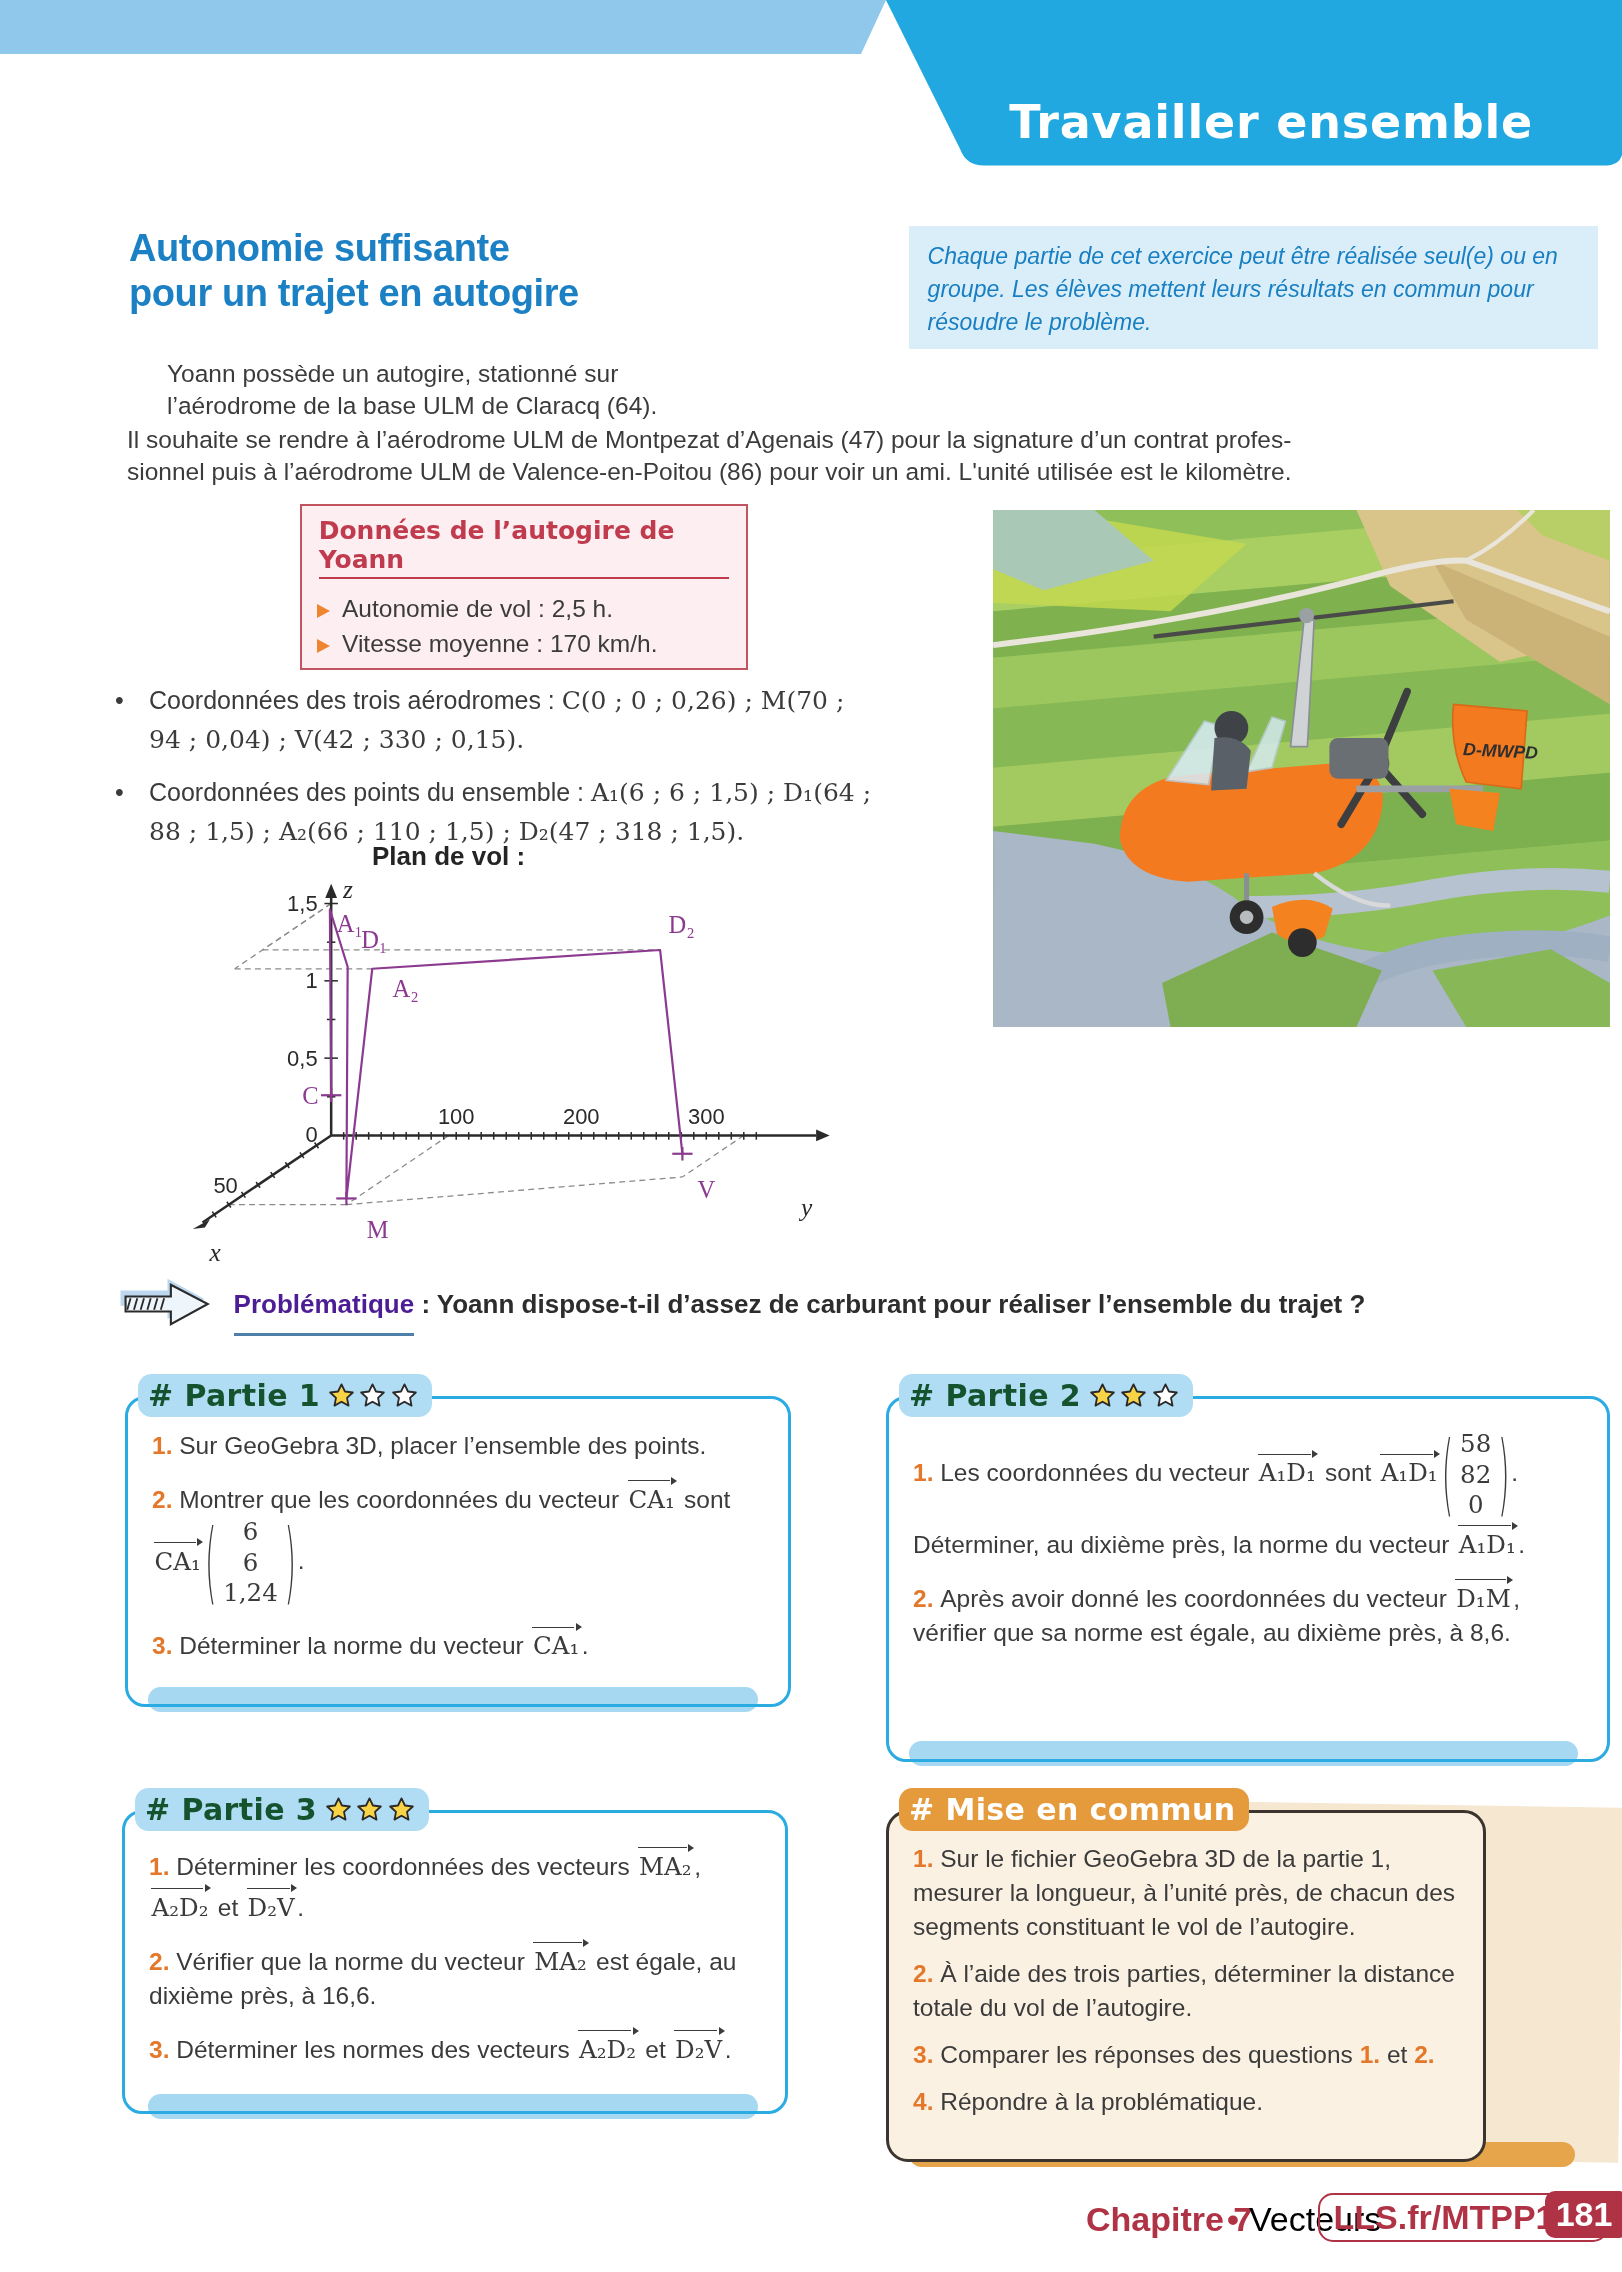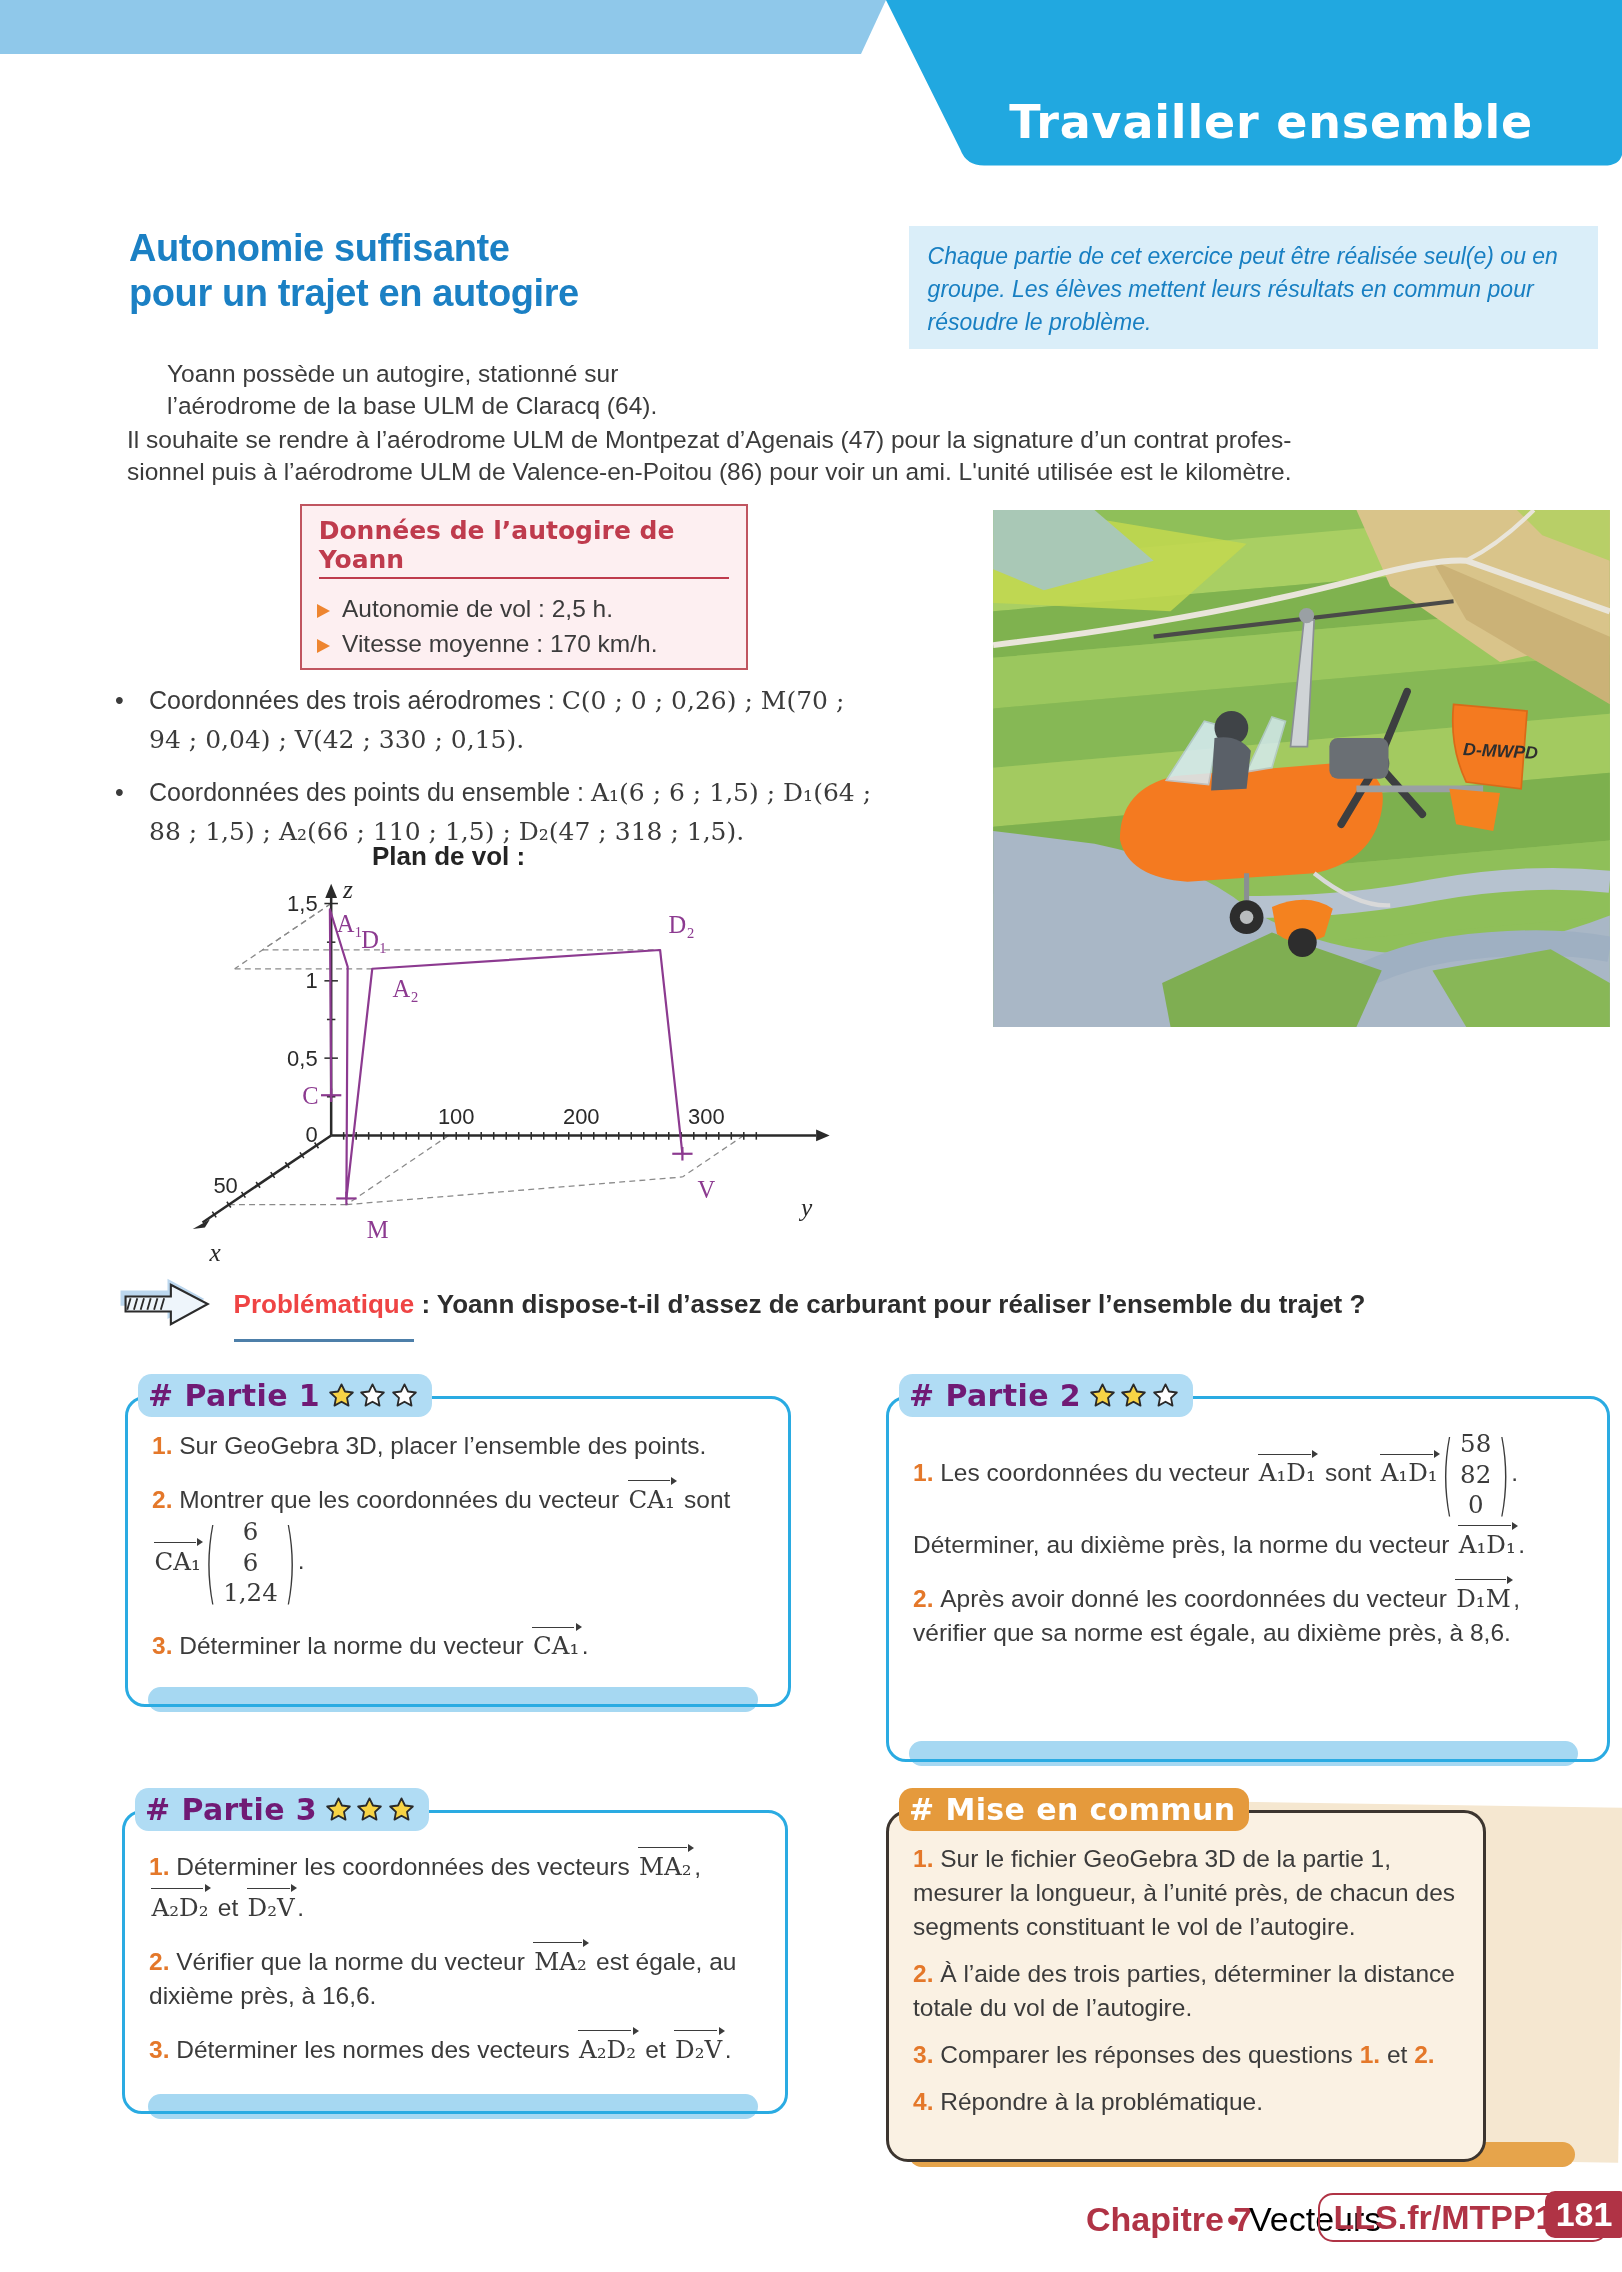--- a/index.html
+++ b/index.html
@@ -35,27 +35,27 @@
   .math{font-family:"DejaVu Serif","Liberation Serif",serif;}
   
   .photo{position:absolute;left:993px;top:510px;width:617px;height:517px;overflow:hidden;}
   
   .chart{position:absolute;left:118px;top:841px;width:744px;height:435px;}
   .chart-title{position:absolute;left:254px;top:0;font-size:26px;font-weight:700;color:#242424;}
   .chart svg{position:absolute;left:0;top:30px;}
   
   .problematique{position:absolute;left:120px;top:1278px;display:flex;align-items:center;gap:18.6px;}
   .prob-text{font-size:26px;font-weight:700;color:#2d2d2d;}
-  .prob-label{color:#ef4444;border-bottom:3px solid #4d7fa9;padding-bottom:20px;}
+  .prob-label{color:#4c1d95;border-bottom:3px solid #4d7fa9;padding-bottom:14px;}
   
   .pbox{position:absolute;border:3px solid #2aabe2;border-radius:20px;box-sizing:border-box;
         padding:30px 22px 17px 24px;background:transparent;}
   .pbox-head{position:absolute;top:-25px;left:10px;display:inline-flex;align-items:center;gap:6.8px;
         background:#b0dcf4;border-radius:13.5px;padding:4.2px 13.5px 4.2px 10px;}
-  .pbox-title{font-size:30px;font-weight:800;color:#701a75;letter-spacing:0.4px;
+  .pbox-title{font-size:30px;font-weight:800;color:#14532d;letter-spacing:0.4px;
         font-family:"DejaVu Sans","Liberation Sans",sans-serif;white-space:nowrap;}
   .stars{display:inline-flex;gap:2.5px;}
   .q{font-size:24.5px;line-height:1.38;margin-bottom:13.5px;}
   .qn{color:#e4782a;font-weight:800;margin-right:6.8px;}
   .qn-inline{color:#e4782a;font-weight:800;}
   .bluebar{position:absolute;height:25px;background:#a6d8f2;border-radius:13.5px;}
   .orangebar{position:absolute;height:25px;background:#e6a44b;border-radius:13.5px;}
   
   .mise-backdrop{position:absolute;background:#f5e7d0;transform:rotate(0.9deg);}
   .mbox{position:absolute;border:3px solid #3c352f;border-radius:22px;box-sizing:border-box;

